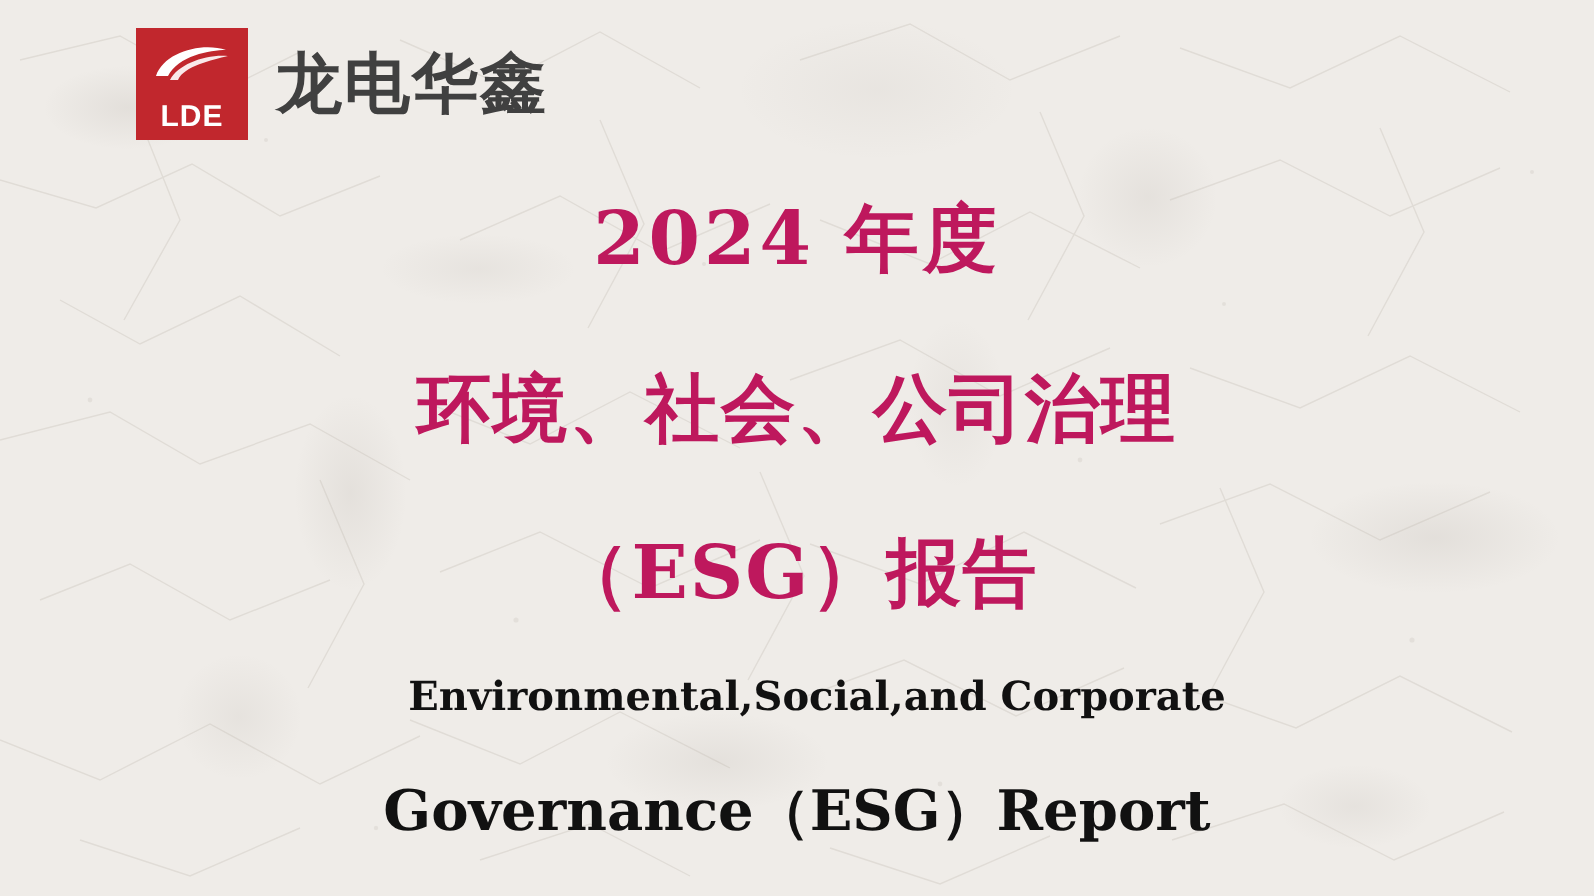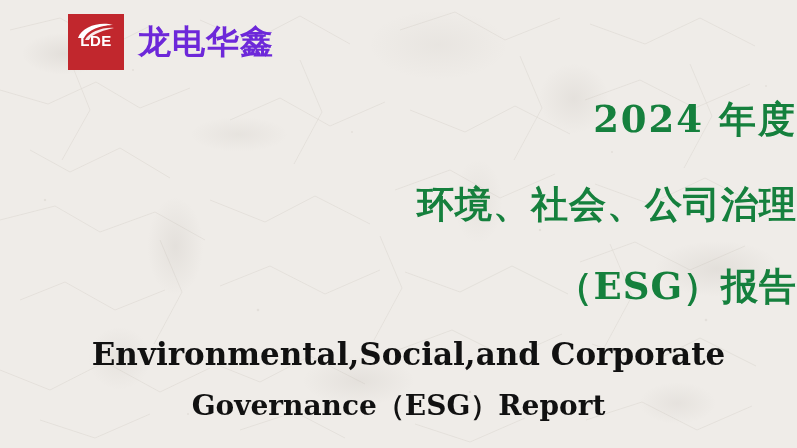--- a/index.html
+++ b/index.html
@@ -56,55 +56,55 @@
     gap: 14px;
   }
   .logo-mark {
     position: relative;
     width: 56px;
     height: 56px;
     background: #c1272d;
     display: flex;
     flex-direction: column;
     align-items: center;
-    justify-content: center;
+    justify-content: flex-end;
     padding-bottom: 3px;
     box-sizing: border-box;
   }
   .logo-mark .swoosh {
     position: absolute;
     top: 7px;
     left: 7px;
     width: 42px;
     height: 22px;
   }
   .logo-mark .lde {
     position: relative;
     color: #ffffff;
     font-family: "Liberation Sans", sans-serif;
     font-weight: bold;
     font-size: 15px;
     letter-spacing: 0.5px;
     line-height: 16px;
   }
   .logo-text {
-    color: #6d28d9;
+    color: #404040;
     font-family: "DejaVu Sans", sans-serif;
     font-weight: bold;
     font-size: 33px;
     letter-spacing: 1px;
     white-space: nowrap;
   }
   
   .title-zh {
     position: absolute;
     left: 0;
     right: 0;
-    text-align: right;
-    color: #15803d;
+    text-align: center;
+    color: #be185d;
     font-family: "DejaVu Serif", serif;
     font-weight: bold;
     white-space: nowrap;
   }
   .title-line1 {
     top: 95px;
     font-size: 37px;
     letter-spacing: 2px;
   }
   .title-line2 {
@@ -122,21 +122,21 @@
     left: 0;
     right: 0;
     text-align: center;
     color: #111111;
     font-family: "DejaVu Serif", serif;
     font-weight: bold;
     white-space: nowrap;
   }
   .title-en1 {
     top: 336px;
-    font-size: 31px;
+    font-size: 20px;
     letter-spacing: 0px;
     margin-left: 20px;
   }
   .title-en2 {
     top: 387px;
     font-size: 28px;
     letter-spacing: 0px;
   }
 </style>
 </head>

